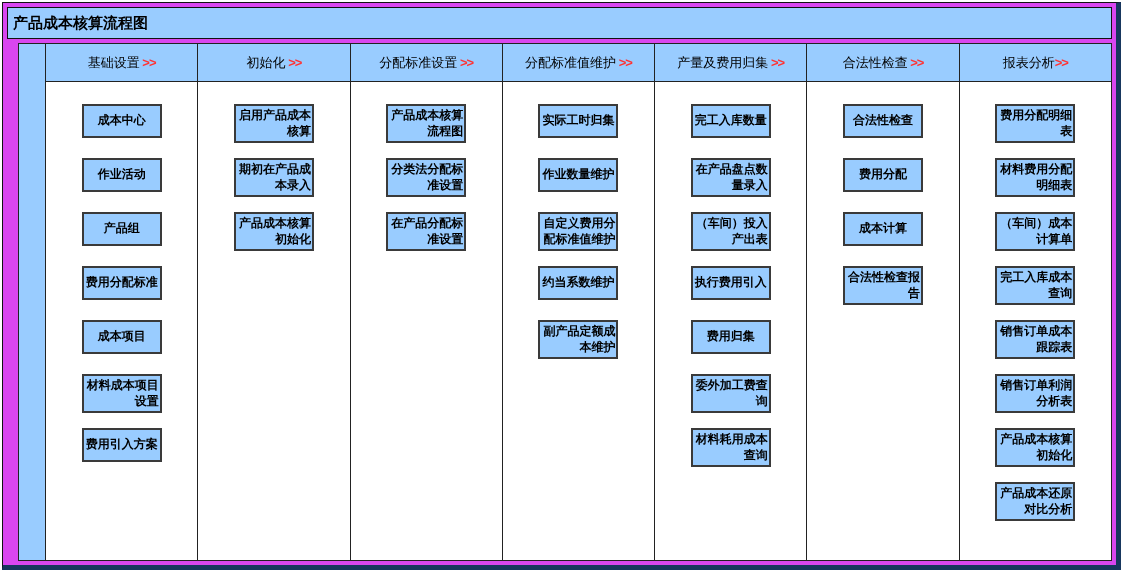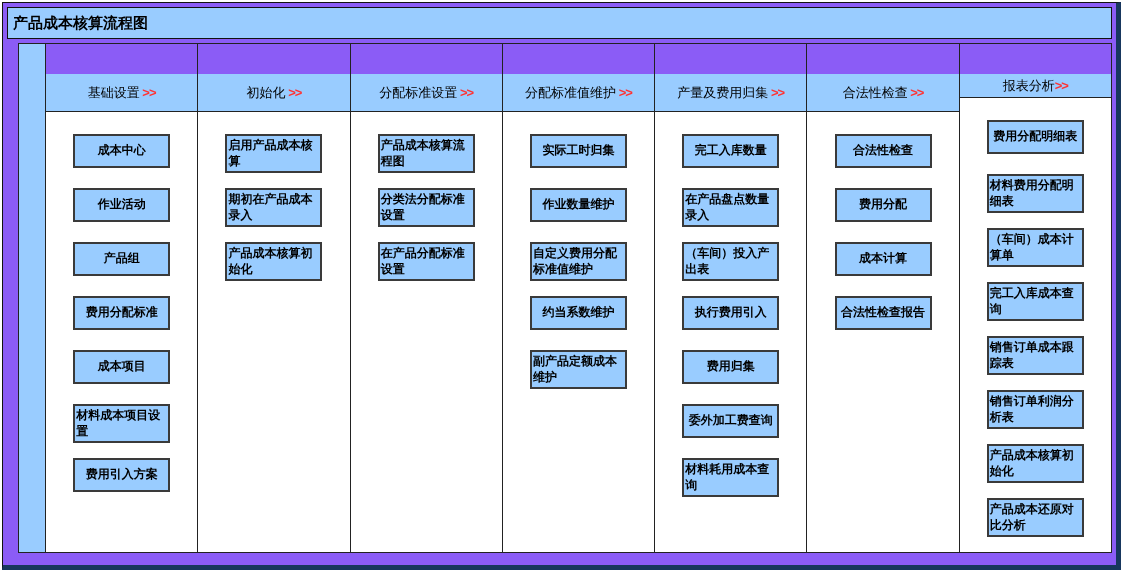--- a/index.html
+++ b/index.html
@@ -4,22 +4,22 @@
 <style>
   * { margin:0; padding:0; box-sizing:border-box; }
   html,body { width:1123px; height:572px; background:#ffffff; font-family:"Liberation Sans","DejaVu Sans",sans-serif; }
   .page { position:relative; width:1123px; height:572px; background:#fff; overflow:hidden; }
 
   .frame {
     position:absolute; left:2px; top:2px; right:2px; bottom:2px;
     border:1px solid #111;
     border-right:5px solid #17375E;
     border-bottom:5px solid #17375E;
-    padding:4px 4px 8px 4px;
-    background:#8b5cf6;
+    padding:4px 4px 0 4px;
+    background:#d946ef;
   }
 
   .title-bar {
     height:32px; background:#99CCFF; border:1px solid #111;
     display:flex; align-items:center; padding-left:5px;
     font-size:15px; font-weight:bold; color:#000;
   }
 
   .table {
     margin-top:4px; margin-left:11px;
@@ -33,36 +33,36 @@
     border-left:1px solid #222; border-right:1px solid #222;
   }
 
   .columns { flex:1; display:flex; }
 
   .col { flex:1; display:flex; flex-direction:column; border-right:1px solid #222; min-width:0; }
 
   .col-header {
     height:38px; background:#99CCFF; border-bottom:1px solid #222;
     display:flex; align-items:center; justify-content:center;
-    font-size:13px; color:#000; white-space:pre;margin-top:30px;
+    font-size:13px; color:#000; white-space:pre;
   }
   .col-header-arrow { color:#FF3333; font-weight:bold; letter-spacing:-1px; }
 
   .col-body {
     flex:1; background:#fff;
     padding-top:22px;
     display:grid; grid-auto-rows:54px;
     justify-items:center; align-items:start;
   }
 
   .flow-box {
-    width:97px; min-height:34px;
+    width:80px; min-height:34px;
     background:#99CCFF; border:2px solid #3a3a3a;
     display:flex; align-items:center; justify-content:center;
-    text-align:left; padding:2px 1px;
+    text-align:right; padding:2px 1px;
     font-size:12px; font-weight:bold; color:#000; line-height:1.3;
     cursor:pointer;
   }
 </style>
 </head>
 <body>
 
 <div class="page">
   <div class="frame">
     <div class="title-bar">产品成本核算流程图</div>

